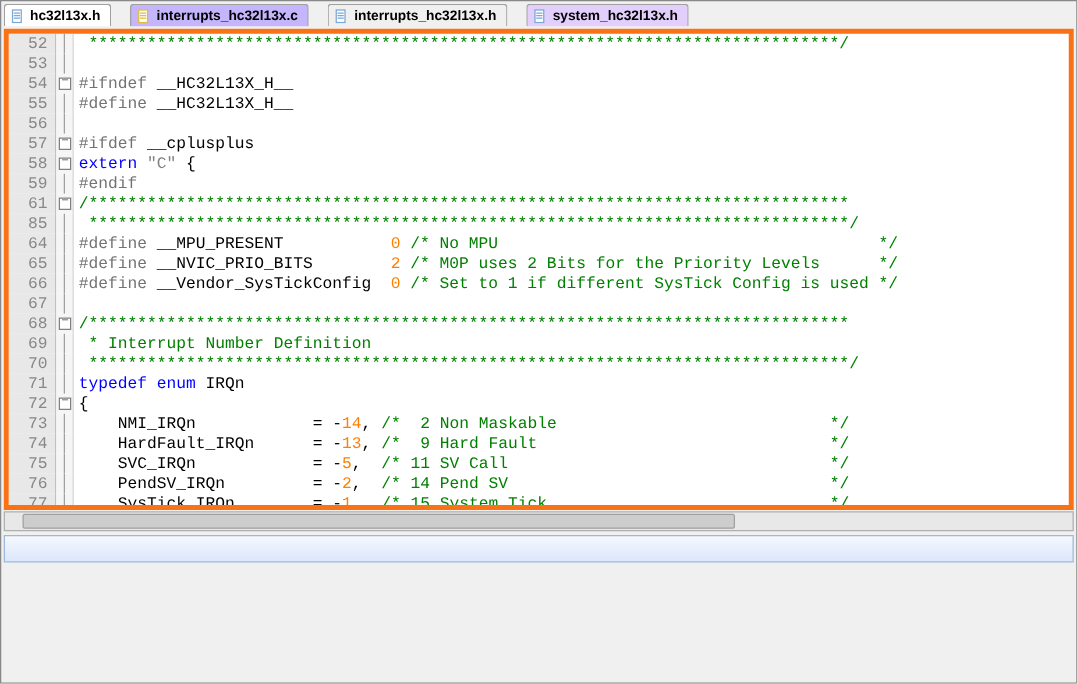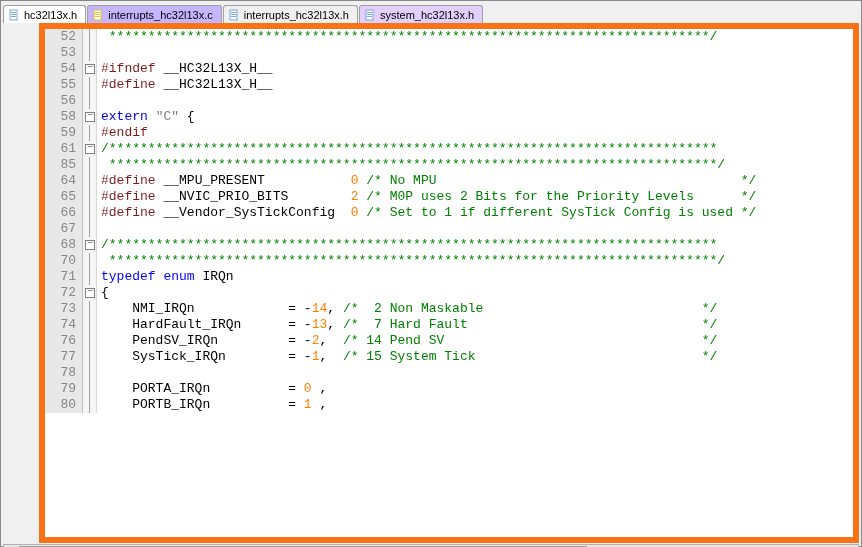--- a/index.html
+++ b/index.html
@@ -14,24 +14,25 @@
 }
 .container {
   background: #f0f0f0;
   border: 1px solid #888;
   width: 100%;
   height: 100%;
   padding: 2px;
 }
 .tabs {
   display: flex;
-  align-items: flex-end;
+  align-items: flex-start;
   height: 20px;
   background: #f0f0f0;
-  gap: 1px;
+  gap: 15px;
+  font-weight: bold;
 }
 .tab {
   display: flex;
   align-items: center;
   padding: 2px 8px 2px 4px;
   border: 1px solid #a0a0a0;
   border-bottom: none;
   border-top-left-radius: 3px;
   border-top-right-radius: 3px;
   font-size: 11px;
@@ -41,24 +42,23 @@
   height: 18px;
 }
 .tab.active { background: #ffffff; }
 .tab.yellow { background: #c4b5fd; }
 .tab.red { background: #ffd8e0; }
 .tab.purple { background: #e2cffb; }
 .tab .icon { width: 12px; height: 12px; display: inline-flex; align-items: center; justify-content: center; }
 .editor-area {
   display: flex;
   background: #ffffff;
-  border: 6px solid #f97316;
-  height: 520px;
+  border: 4px solid #f97316;
+  height: 385px;
   overflow: hidden;
-  margin-left: 36px;
 }
 .line {
   display: flex;
   height: 16px;
   line-height: 16px;
   white-space: pre;
 }
 .ln {
   width: 38px;
   text-align: right;
@@ -98,21 +98,21 @@
   position: absolute;
   left: 6px; top: 0;
   width: 1px; height: 16px;
   background: #a0a0a0;
 }
 .code {
   padding-left: 4px;
   flex: 1;
 }
 .c-comment { color: #008000; }
-.c-pp { color: #7f1d1d; }
+.c-pp { color: #737373; }
 .c-kw { color: #0000ff; }
 .c-str { color: #808080; }
 .c-num { color: #ff8000; }
 .c-ident { color: #000000; }
 .scroll-horiz {
   height: 16px;
   background: #e8e8e8;
   border: 1px solid #b0b0b0;
   margin-top: 1px;
   position: relative;
@@ -185,34 +185,37 @@
       </div>
     </div>
 
   <div class="editor-area" id="editor">
       <div style="flex: 1 1 0%;">
         <div class="line"><div class="ln">52</div><div class="fold pipe"></div><div class="code"><span class="c-comment"> *****************************************************************************/</span></div></div>
         <div class="line"><div class="ln">53</div><div class="fold pipe"></div><div class="code"></div></div>
         <div class="line"><div class="ln">54</div><div class="fold box"></div><div class="code"><span class="c-pp">#ifndef</span> <span class="c-ident">__HC32L13X_H__</span></div></div>
         <div class="line"><div class="ln">55</div><div class="fold pipe"></div><div class="code"><span class="c-pp">#define</span> <span class="c-ident">__HC32L13X_H__</span></div></div>
         <div class="line"><div class="ln">56</div><div class="fold pipe"></div><div class="code"></div></div>
+        <div class="line"><div class="ln">57</div><div class="fold box"></div><div class="code"><span class="c-pp">#ifdef</span> <span class="c-ident">__cplusplus</span></div></div>
         <div class="line"><div class="ln">58</div><div class="fold box"></div><div class="code"><span class="c-kw">extern</span> <span class="c-str">"C"</span> <span class="c-ident">{</span></div></div>
         <div class="line"><div class="ln">59</div><div class="fold pipe"></div><div class="code"><span class="c-pp">#endif</span></div></div>
         <div class="line"><div class="ln">61</div><div class="fold box"></div><div class="code"><span class="c-comment">/******************************************************************************</span></div></div>
         <div class="line"><div class="ln">85</div><div class="fold pipe"></div><div class="code"><span class="c-comment"> ******************************************************************************/</span></div></div>
         <div class="line"><div class="ln">64</div><div class="fold pipe"></div><div class="code"><span class="c-pp">#define</span> <span class="c-ident">__MPU_PRESENT           </span><span class="c-num">0</span> <span class="c-comment">/* No MPU                                       */</span></div></div>
         <div class="line"><div class="ln">65</div><div class="fold pipe"></div><div class="code"><span class="c-pp">#define</span> <span class="c-ident">__NVIC_PRIO_BITS        </span><span class="c-num">2</span> <span class="c-comment">/* M0P uses 2 Bits for the Priority Levels      */</span></div></div>
         <div class="line"><div class="ln">66</div><div class="fold pipe"></div><div class="code"><span class="c-pp">#define</span> <span class="c-ident">__Vendor_SysTickConfig  </span><span class="c-num">0</span> <span class="c-comment">/* Set to 1 if different SysTick Config is used */</span></div></div>
         <div class="line"><div class="ln">67</div><div class="fold pipe"></div><div class="code"></div></div>
         <div class="line"><div class="ln">68</div><div class="fold box"></div><div class="code"><span class="c-comment">/******************************************************************************</span></div></div>
+        <div class="line"><div class="ln">69</div><div class="fold pipe"></div><div class="code"><span class="c-comment"> * Interrupt Number Definition</span></div></div>
         <div class="line"><div class="ln">70</div><div class="fold pipe"></div><div class="code"><span class="c-comment"> ******************************************************************************/</span></div></div>
         <div class="line"><div class="ln">71</div><div class="fold pipe"></div><div class="code"><span class="c-kw">typedef</span> <span class="c-kw">enum</span> <span class="c-ident">IRQn</span></div></div>
         <div class="line"><div class="ln">72</div><div class="fold box"></div><div class="code"><span class="c-ident">{</span></div></div>
         <div class="line"><div class="ln">73</div><div class="fold pipe"></div><div class="code"><span class="c-ident">    NMI_IRQn            </span><span class="c-ident">=</span> <span class="c-ident">-</span><span class="c-num">14</span><span class="c-ident">,</span> <span class="c-comment">/*  2 Non Maskable                            */</span></div></div>
-        <div class="line"><div class="ln">74</div><div class="fold pipe"></div><div class="code"><span class="c-ident">    HardFault_IRQn      </span><span class="c-ident">=</span> <span class="c-ident">-</span><span class="c-num">13</span><span class="c-ident">,</span> <span class="c-comment">/*  7 Hard Fault                              */</span></div></div>
+        <div class="line"><div class="ln">74</div><div class="fold pipe"></div><div class="code"><span class="c-ident">    HardFault_IRQn      </span><span class="c-ident">=</span> <span class="c-ident">-</span><span class="c-num">13</span><span class="c-ident">,</span> <span class="c-comment">/*  9 Hard Fault                              */</span></div></div>
+        <div class="line"><div class="ln">75</div><div class="fold pipe"></div><div class="code"><span class="c-ident">    SVC_IRQn            </span><span class="c-ident">=</span> <span class="c-ident">-</span><span class="c-num">5</span><span class="c-ident">,</span>  <span class="c-comment">/* 11 SV Call                                 */</span></div></div>
         <div class="line"><div class="ln">76</div><div class="fold pipe"></div><div class="code"><span class="c-ident">    PendSV_IRQn         </span><span class="c-ident">=</span> <span class="c-ident">-</span><span class="c-num">2</span><span class="c-ident">,</span>  <span class="c-comment">/* 14 Pend SV                                 */</span></div></div>
         <div class="line"><div class="ln">77</div><div class="fold pipe"></div><div class="code"><span class="c-ident">    SysTick_IRQn        </span><span class="c-ident">=</span> <span class="c-ident">-</span><span class="c-num">1</span><span class="c-ident">,</span>  <span class="c-comment">/* 15 System Tick                             */</span></div></div>
         <div class="line"><div class="ln">78</div><div class="fold pipe"></div><div class="code"></div></div>
         <div class="line"><div class="ln">79</div><div class="fold pipe"></div><div class="code"><span class="c-ident">    PORTA_IRQn          </span><span class="c-ident">=</span> <span class="c-num">0</span> <span class="c-ident">,</span></div></div>
         <div class="line"><div class="ln">80</div><div class="fold pipe"></div><div class="code"><span class="c-ident">    PORTB_IRQn          </span><span class="c-ident">=</span> <span class="c-num">1</span> <span class="c-ident">,</span></div></div>
       </div>
     </div>
 
   <div class="scroll-horiz">
     <div class="thumb"></div>

